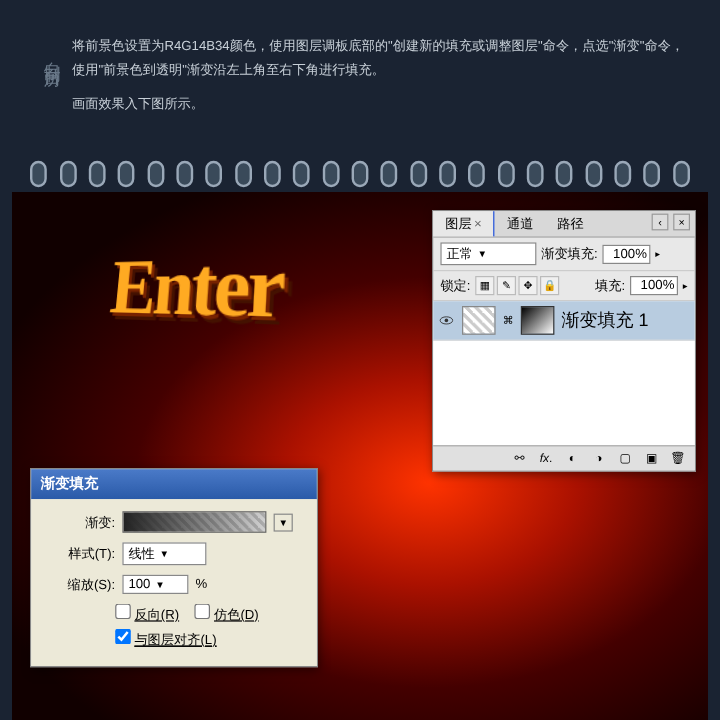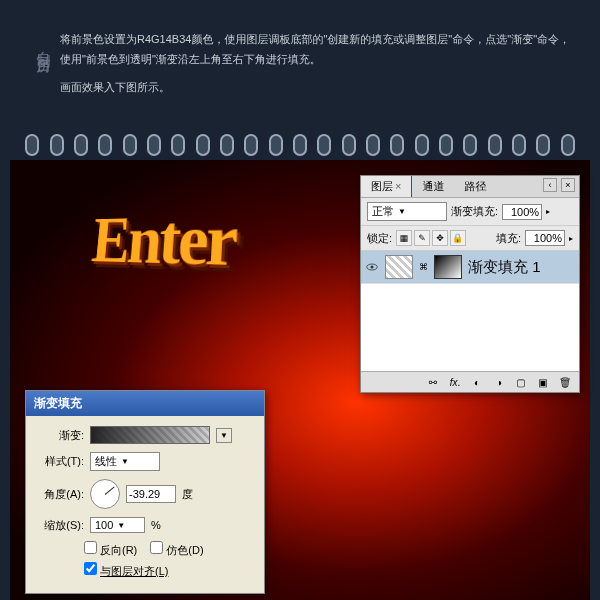--- a/index.html
+++ b/index.html
@@ -33,29 +33,29 @@
 .thumb { width: 28px; height: 24px; border: 1px solid #888; background: linear-gradient(45deg, #ccc 25%, #fff 25%, #fff 50%, #ccc 50%, #ccc 75%, #fff 75%); background-size: 8px 8px; }
 .thumb.red { background: radial-gradient(ellipse, #ff3300, #220000); }
 .mask { width: 28px; height: 24px; border: 1px solid #333; background: linear-gradient(135deg, #000 0%, #fff 100%); }
 .link { font-size: 9px; }
 .layer-name { font-size: 15px; }
 .layer-item.sel { background: #b8cce0; }
 .footer-icons { display: flex; justify-content: flex-end; padding: 3px 6px; gap: 6px; background: #e0e0e0; border-top: 1px solid #aaa; font-size: 10px; }
 .fic { width: 16px; height: 14px; display: flex; align-items: center; justify-content: center; cursor: pointer; }
 .gradfill { top: 390px; left: 25px; width: 240px; }
 .gf-title { background: linear-gradient(#4a7ac8, #2a5aa8); color: #fff; padding: 4px 8px; font-size: 12px; font-weight: bold; }
-.gf-body { padding: 10px 8px; background: #ece9d8; }
+.gf-body { padding: 10px 20px; background: #ece9d8; }
 .gf-row { display: flex; align-items: center; margin-bottom: 8px; gap: 6px; }
 .gf-label { width: 50px; text-align: right; font-size: 11px; }
 .grad-preview { width: 120px; height: 18px; border: 1px solid #666; background: linear-gradient(to right, #222 0%, rgba(100,100,100,0.3) 100%), linear-gradient(45deg, #ccc 25%, #fff 25%, #fff 50%, #ccc 50%, #ccc 75%, #fff 75%); background-size: auto, 8px 8px; }
 .angle-dial { width: 30px; height: 30px; border: 1px solid #888; border-radius: 50%; background: #fff; position: relative; }
 .angle-dial::after { content: ''; position: absolute; width: 12px; height: 1px; background: #333; top: 50%; left: 50%; transform-origin: left; transform: rotate(-39deg); }
 .angle-input { width: 50px; border: 1px solid #888; padding: 2px; font-size: 11px; background: #fff; }
 .checks { margin-left: 50px; font-size: 11px; }
-.checks label { display: inline-block; margin-right: 10px; margin-bottom: 4px; }
+.checks label { display: inline-block; margin-right: 10px; margin-bottom: 4px; text-decoration: underline; }
 .checks input { margin-right: 3px; }
 .u { text-decoration: underline; margin-top: 41px; }
 </style>
 </head>
 <body>
 
 <div class="header">
   <div class="vtitle">自制台历</div>
   <div class="instr">
     <p>将前景色设置为R4G14B34颜色，使用图层调板底部的"创建新的填充或调整图层"命令，点选"渐变"命令，使用"前景色到透明"渐变沿左上角至右下角进行填充。</p>
@@ -158,26 +158,20 @@
       <span style="border:1px solid #888;padding:2px 3px;font-size:8px">▼</span>
     </div>
     <div class="gf-row">
       <span class="gf-label">样式(T):</span>
       <div class="select" style="width:70px">
           <span>线性</span>
           <span class="arrow">▼</span>
         </div>
     </div>
     <div class="gf-row">
-      <span class="gf-label">角度(A):</span>
-      <div class="angle-dial"></div>
-      <input class="angle-input" value="-39.29" style="">
-      <span>度</span>
-    </div>
-    <div class="gf-row">
       <span class="gf-label">缩放(S):</span>
       <div class="select" style="width:55px">
           <span>100</span>
           <span class="arrow">▼</span>
         </div>
       <span>%</span>
     </div>
     <div class="checks">
       <label><input type="checkbox" style=""><span>反向(R)</span></label>
       <label><input type="checkbox" style=""><span>仿色(D)</span></label><br>

